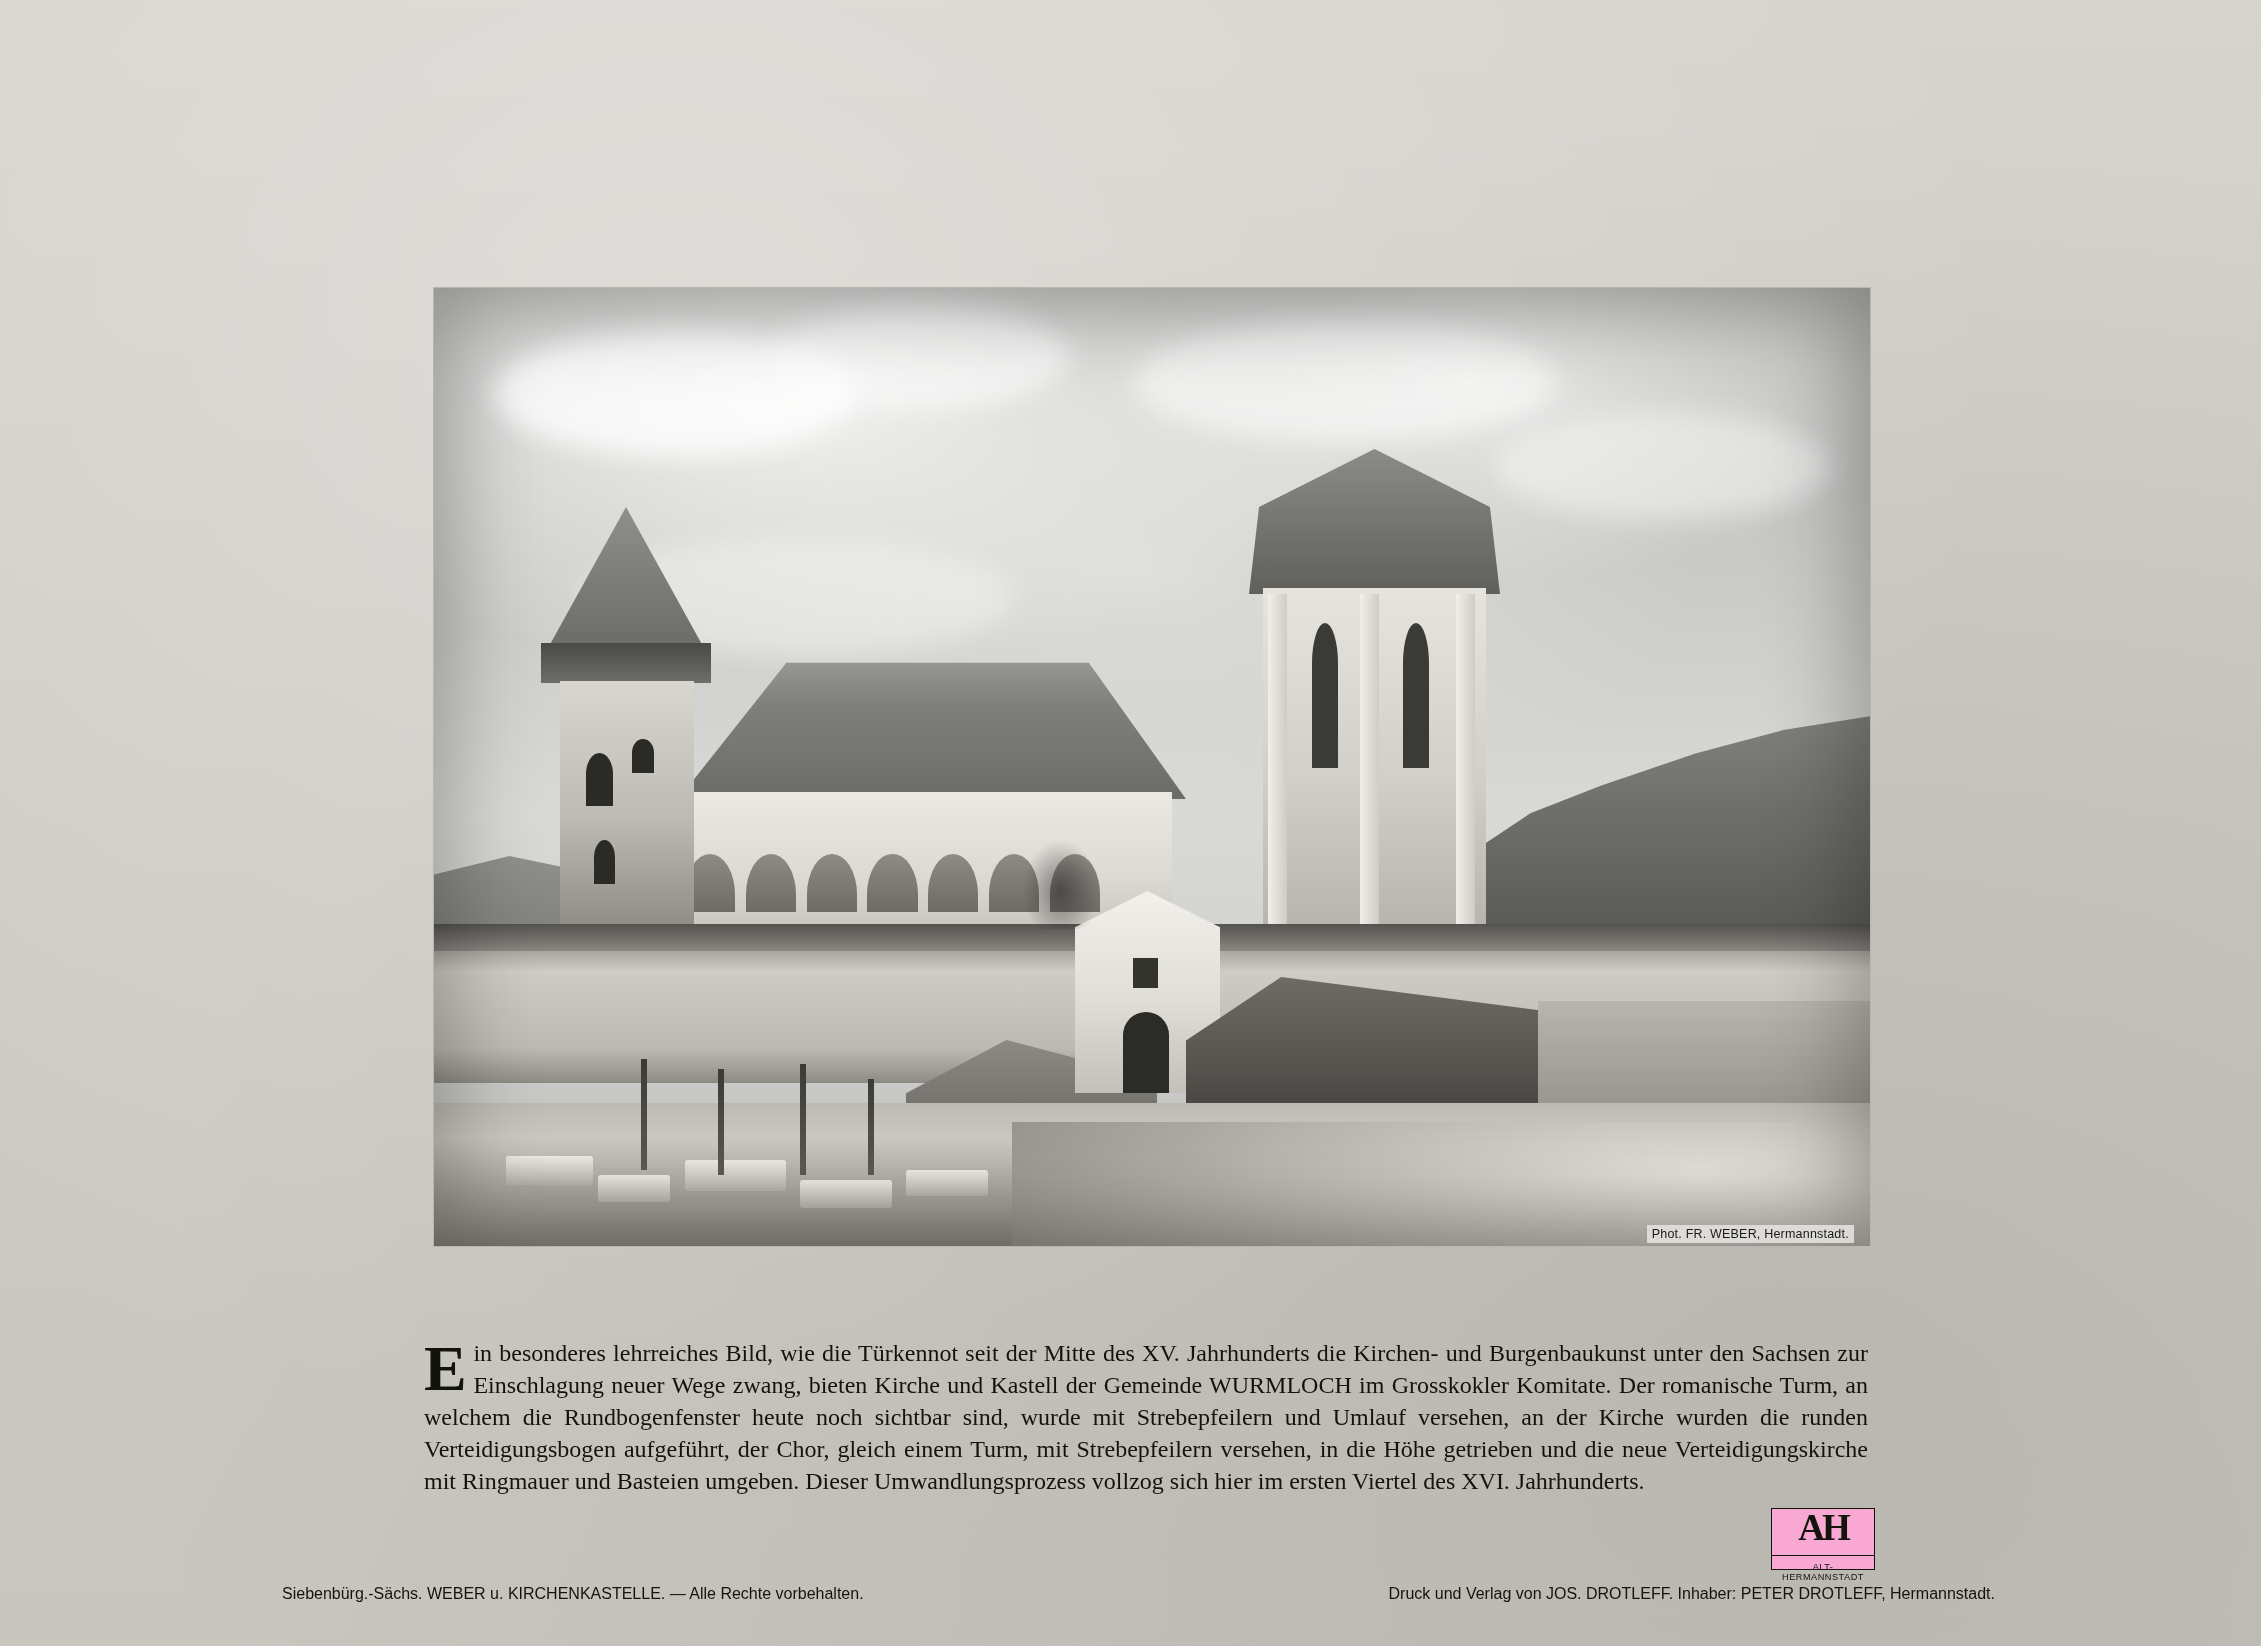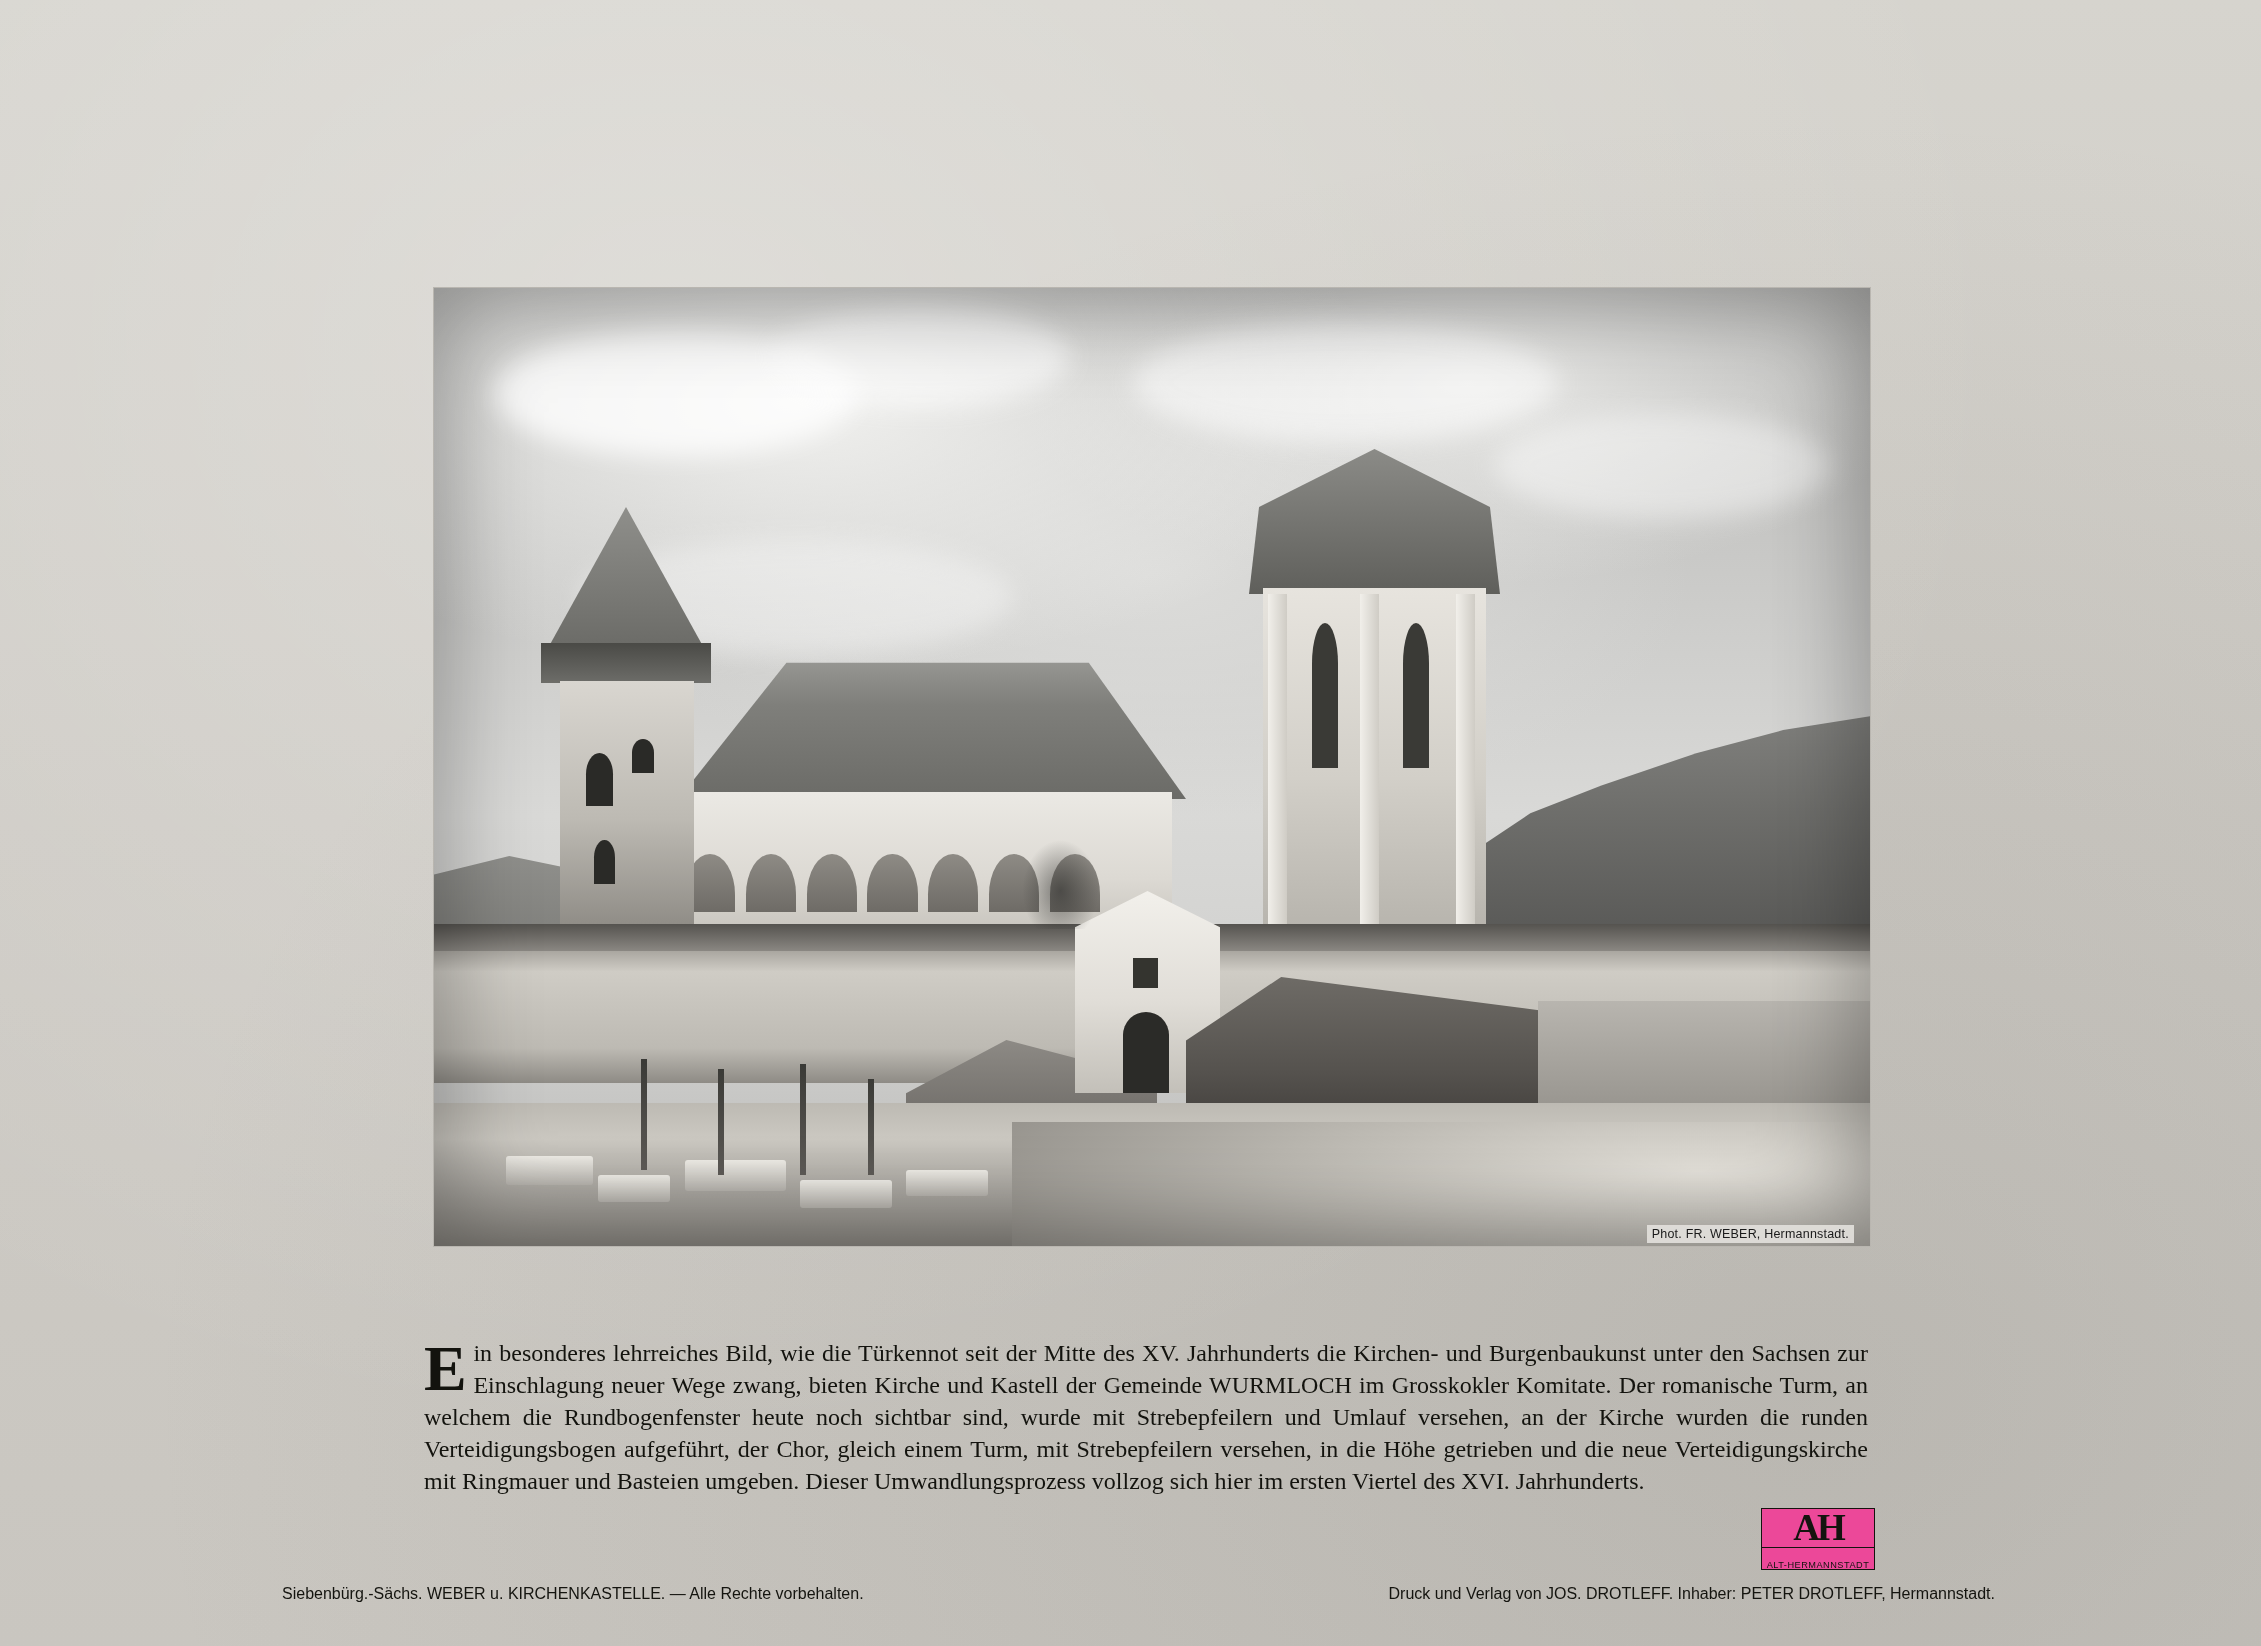--- a/index.html
+++ b/index.html
@@ -325,42 +325,43 @@
     line-height: 0.86;
     font-weight: bold;
     padding: 2.9px 6.7px 0 0;
     font-family: "Liberation Serif", serif;
   }
 
   .logo {
     position: absolute;
     right: 386px;
     top: 1508px;
-    width: 114px;
+    width: 104px;
     height: 62px;
     border: 1.9px solid #14140f;
-    background: #ec4899;
+    background: #f9a8d4;
     text-align: center;
     box-sizing: border-box;
   }
   .logo .mono {
     font-family: "Liberation Serif", serif;
     font-weight: bold;
     font-size: 37px;
     line-height: 38px;
     letter-spacing: -2.9px;
     color: #14140f;
   }
   .logo .sub {
     font-family: "Liberation Sans", sans-serif;
     font-size: 9.2px;
     letter-spacing: 0.5px;
     color: #14140f;
     border-top: 1.4px solid #14140f;
-    padding-top: 12px;
+    padding-top: 6px;
+    margin-top: 8px;
   }
 
   .footer-left {
     position: absolute;
     left: 282px;
     top: 1585px;
     font-family: "Liberation Sans", sans-serif;
     font-size: 16px;
     color: #14140f;
     white-space: nowrap;

